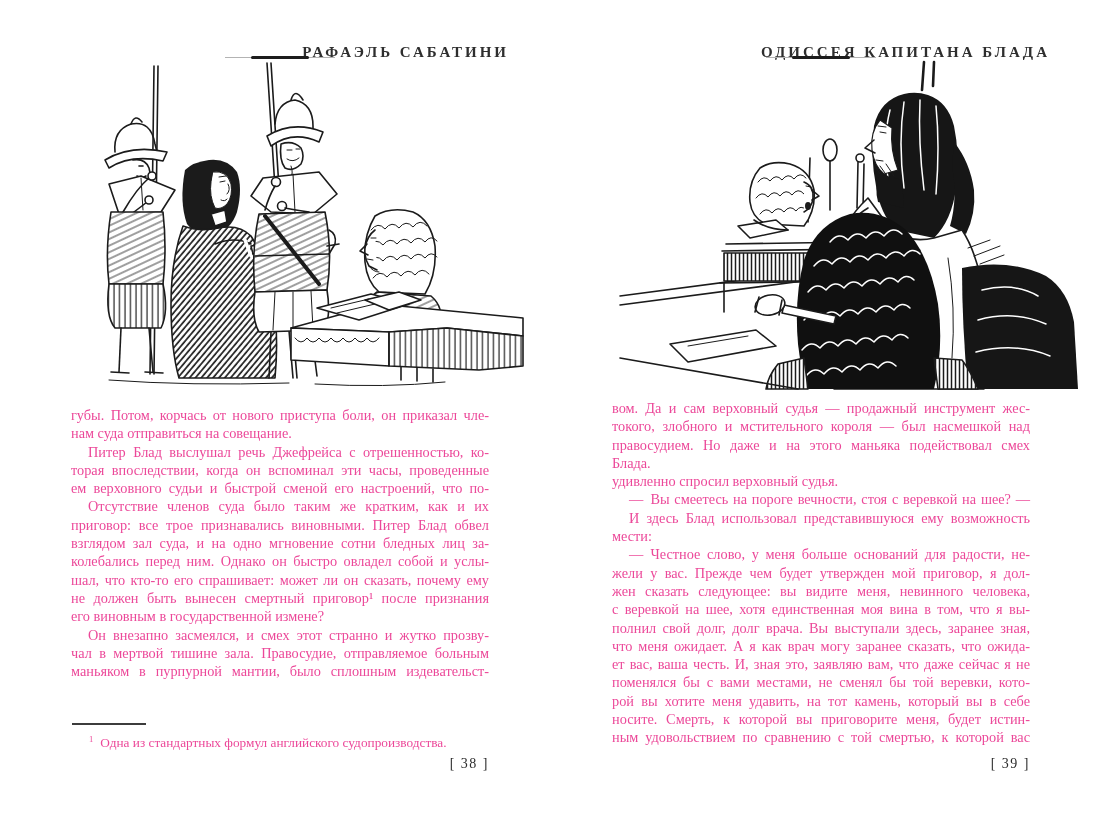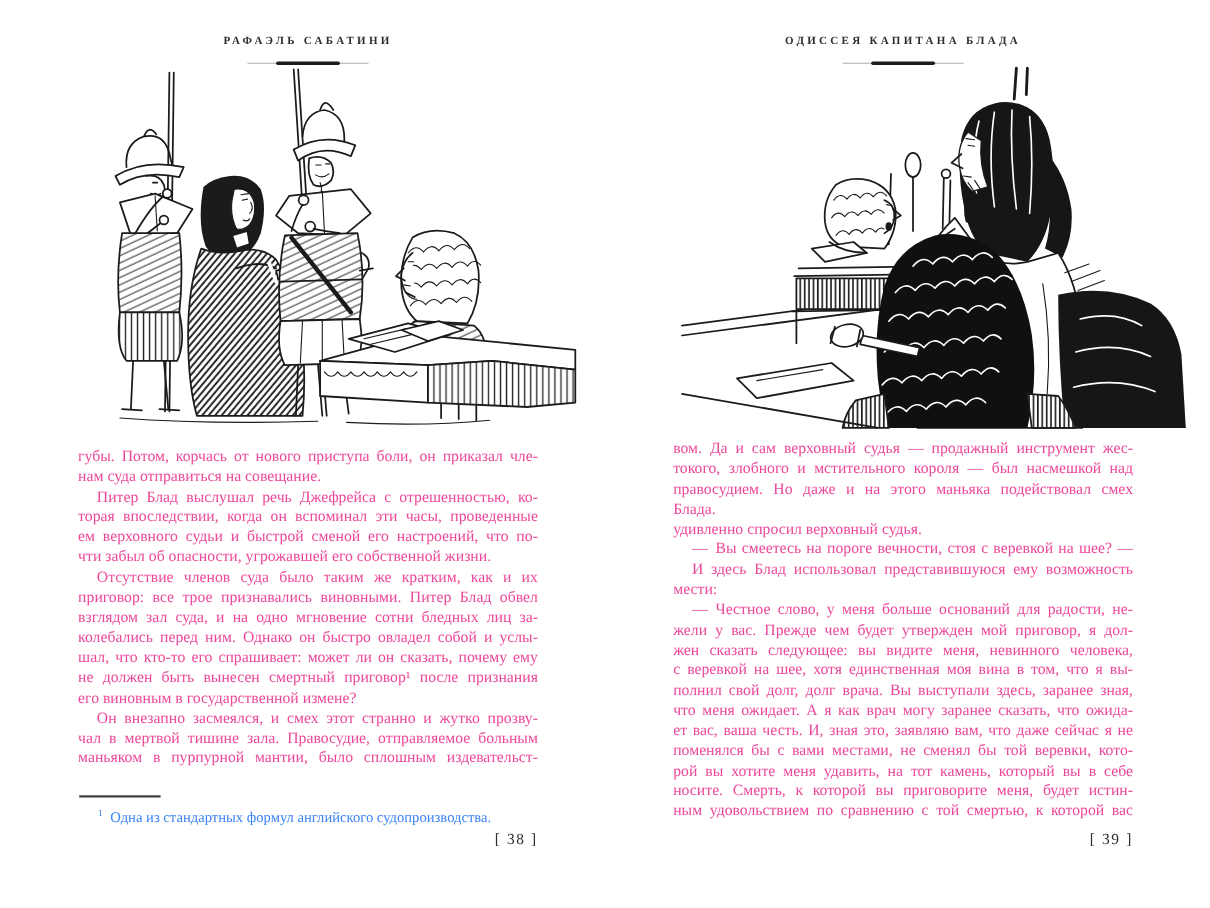--- a/index.html
+++ b/index.html
@@ -1,37 +1,37 @@
 <!DOCTYPE html>
 <html><head>
 <meta charset="utf-8">
 <style>
   html,body{margin:0;padding:0;background:#fff;}
   body{width:1100px;height:825px;font-family:"Liberation Serif","DejaVu Serif",serif;color:#242424;}
   .spread{position:relative;width:1100px;height:825px;background:#ffffff;overflow:hidden;}
   .page{position:absolute;top:0;width:418px;height:825px;}
   #left-page{left:71px;}
   #right-page{left:612px;}
-  .running-head{position:absolute;top:32px;left:-20px;right:-20px;text-align:center;
-    font-size:10px;font-weight:600;letter-spacing:3px;color:#2e2e2e;white-space:nowrap;}
+  .running-head{position:absolute;top:44px;left:-20px;right:-20px;text-align:right;
+    font-size:15px;font-weight:600;letter-spacing:3px;color:#2e2e2e;white-space:nowrap;}
   .head-rule{position:absolute;top:56px;left:50%;transform:translateX(-50%);width:110px;height:3px;}
   .head-rule::before{content:"";position:absolute;top:1px;left:0;right:0;height:1px;background:#b3b3b3;}
   .head-rule::after{content:"";position:absolute;top:0;left:26px;width:58px;height:3px;background:#1d1d1d;border-radius:2px;}
   .illustration{position:absolute;}
   #ill-left{left:8px;top:60px;}
   #ill-right{left:6px;top:58px;}
   .body-text{position:absolute;left:0;width:418px;font-size:14.3px;line-height:18.3px;color:#ec4899;}
   #left-body{top:406px;}
   #right-body{top:399px;}
   .line{white-space:nowrap;height:18.3px;}
   .line.j{text-align:justify;text-align-last:justify;}
   .line.ind{text-indent:17px;}
   .fnote-rule{position:absolute;top:723px;left:1px;width:74px;height:2px;background:#3c3c3c;}
   .fnote{position:absolute;top:731px;left:0;width:418px;font-size:13.3px;line-height:17px;
-    padding-left:18px;box-sizing:border-box;color:#3b82f6;}
+    padding-left:18px;box-sizing:border-box;color:#ec4899;}
   .fnote sup{font-size:8.5px;vertical-align:super;margin-right:7px;}
   .pagenum{position:absolute;top:756px;left:0;right:0;text-align:right;font-size:14px;
     letter-spacing:1.5px;color:#2b2b2b;}
   svg .ln{fill:none;stroke:#1b1b1b;stroke-width:1.6;stroke-linecap:round;stroke-linejoin:round;}
   svg .thin{stroke-width:1;}
   svg .wht{stroke:#fff;fill:none;stroke-width:1.5;stroke-linecap:round;}
 </style>
 </head>
 <body>
 
@@ -156,21 +156,20 @@
           <path d="M236,324 q70,4 130,-2" class="thin"></path>
       </g>
     </svg>
 
     <div class="body-text" id="left-body">
         <div class="line j">губы. Потом, корчась от нового приступа боли, он приказал чле-</div>
         <div class="line">нам суда отправиться на совещание.</div>
         <div class="line j ind">Питер Блад выслушал речь Джефрейса с отрешенностью, ко-</div>
         <div class="line j">торая впоследствии, когда он вспоминал эти часы, проведенные</div>
         <div class="line j">ем верховного судьи и быстрой сменой его настроений, что по-</div>
-        <div class="line">чти забыл об опасности, угрожавшей его собственной жизни.</div>
         <div class="line j ind">Отсутствие членов суда было таким же кратким, как и их</div>
         <div class="line j">приговор: все трое признавались виновными. Питер Блад обвел</div>
         <div class="line j">взглядом зал суда, и на одно мгновение сотни бледных лиц за-</div>
         <div class="line j">колебались перед ним. Однако он быстро овладел собой и услы-</div>
         <div class="line j">шал, что кто-то его спрашивает: может ли он сказать, почему ему</div>
         <div class="line j">не должен быть вынесен смертный приговор¹ после признания</div>
         <div class="line">его виновным в государственной измене?</div>
         <div class="line j ind">Он внезапно засмеялся, и смех этот странно и жутко прозву-</div>
         <div class="line j">чал в мертвой тишине зала. Правосудие, отправляемое больным</div>
         <div class="line j">маньяком в пурпурной мантии, было сплошным издевательст-</div>

